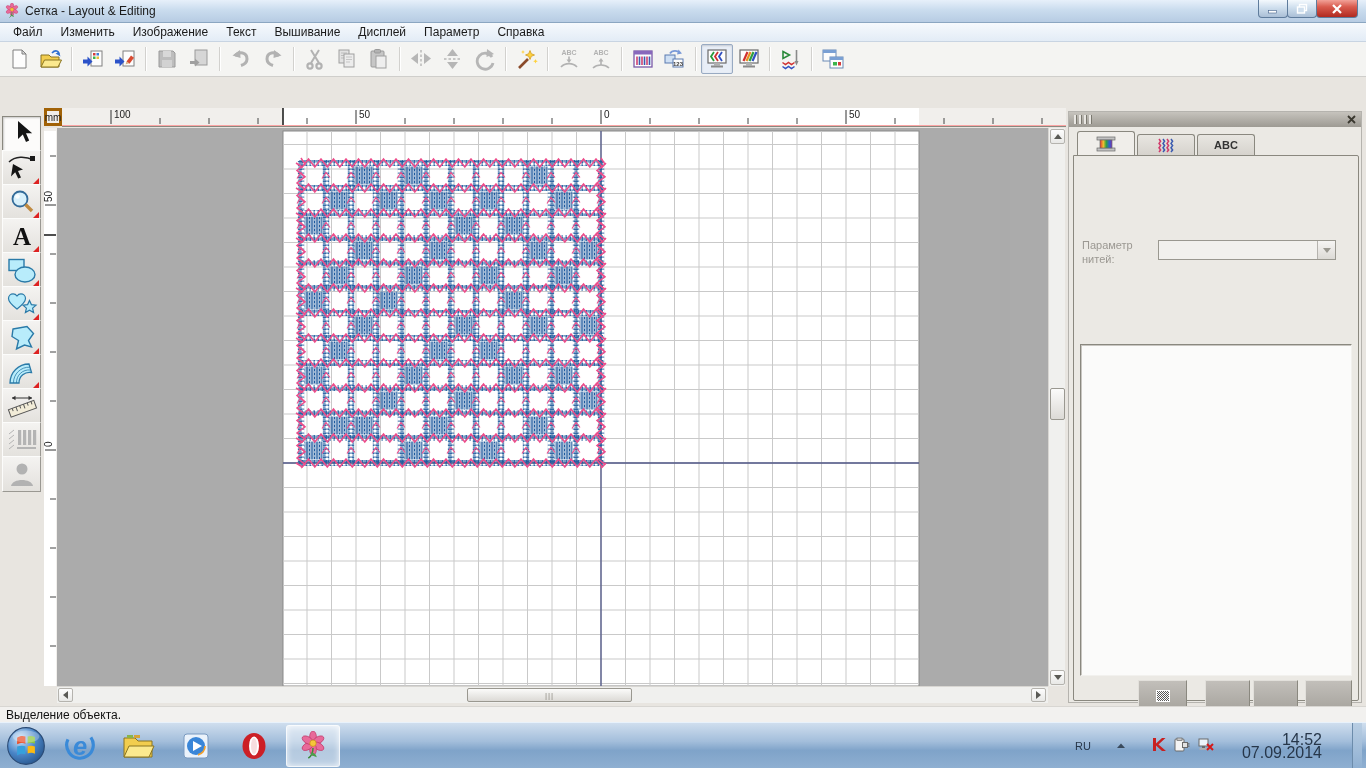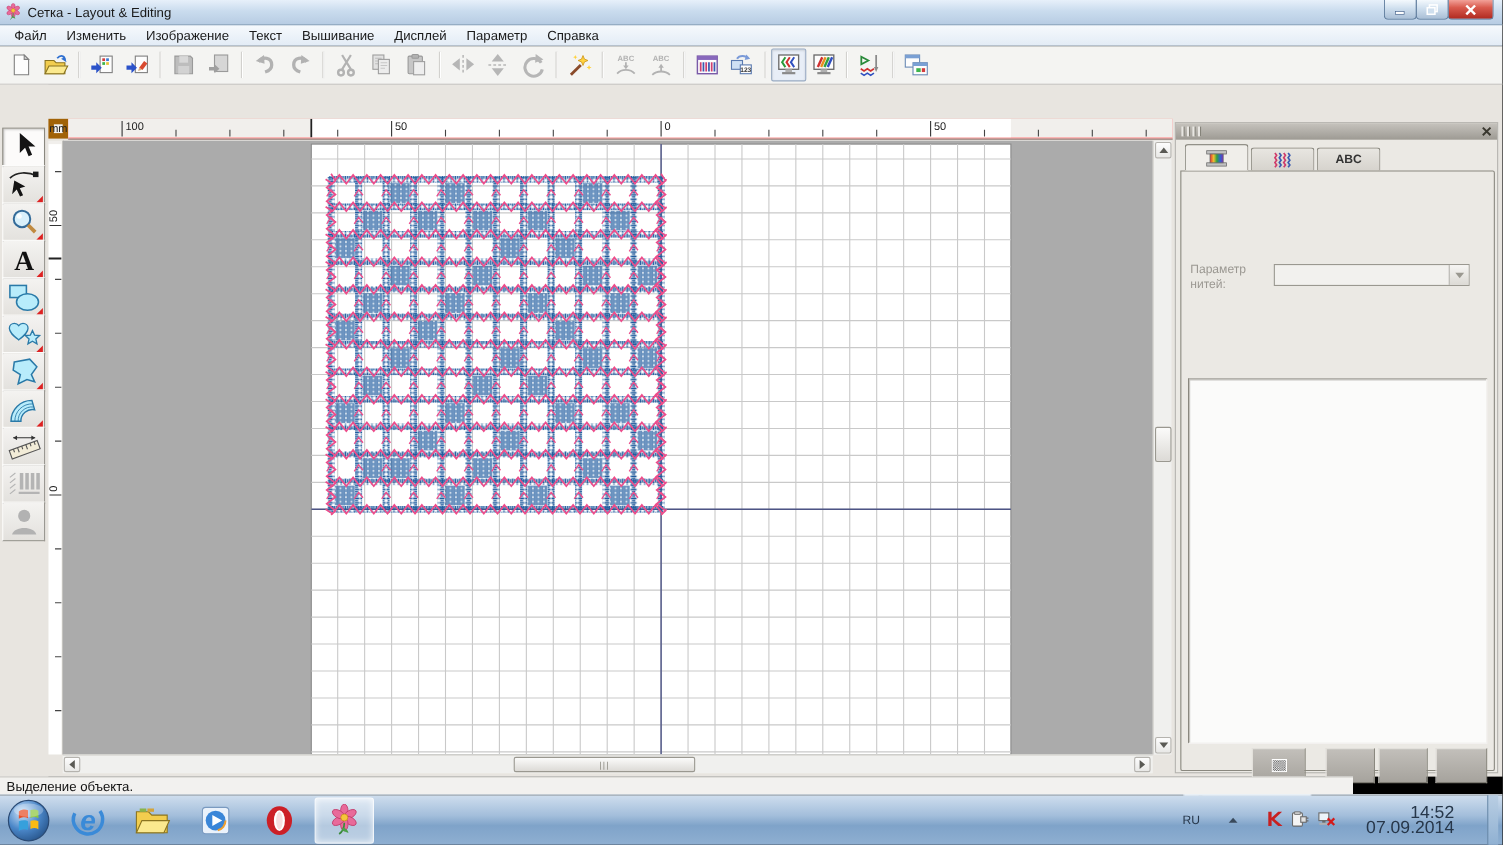--- a/index.html
+++ b/index.html
@@ -31,21 +31,21 @@
   
   .appbg{left:0;top:77px;width:1366px;height:629px;background:#e8e5e0;}
   .palette{left:0;top:77px;width:44px;height:629px;background:#e8e5e0;}
   .pbtn{position:absolute;left:2px;width:37px;height:34px;background:linear-gradient(#f4f3f1,#e3e1dd);
     border:1px solid #9a9892;border-top-color:#fcfcfb;border-left-color:#fcfcfb;
     display:flex;align-items:center;justify-content:center;}
   .pbtn.active{background:#fcfbfa;border:1px solid #8a887f;box-shadow:inset 1px 1px 2px rgba(0,0,0,.2);}
   .pbtn .fly{position:absolute;right:1px;bottom:1px;width:0;height:0;
     border-left:6px solid transparent;border-bottom:6px solid #d22;}
   
-  .corner-mm{left:44px;top:108px;width:18px;height:18px;background:#f1efec;border:5px solid #a16207;
+  .corner-mm{left:44px;top:108px;width:18px;height:18px;background:#f1efec;border:3px solid #a16207;
     box-sizing:border-box;font-size:10px;display:flex;align-items:center;justify-content:center;color:#222;}
   .hruler{left:62px;top:108px;width:1004px;height:18px;background:#fca5a5;border-bottom:1px solid #8a887f;}
   .vruler{left:44px;top:128px;width:13px;height:558px;background:#f1efec;border-right:1px solid #8a887f;}
   .hruler svg,.vruler svg,.canvas svg{display:block;}
   
   .canvas{left:57px;top:128px;width:991px;height:558px;background:#ababab;}
   
   .vscroll{left:1048px;top:128px;width:17px;height:558px;background:#f0f0ee;border-left:1px solid #d8d6d2;box-sizing:border-box;}
   .hscroll{left:57px;top:686px;width:991px;height:17px;background:#f0f0ee;border-top:1px solid #d8d6d2;box-sizing:border-box;}
   .sbtn{position:absolute;background:linear-gradient(#fdfdfd,#e8e8e6);border:1px solid #b5b3ae;border-radius:2px;
@@ -74,21 +74,21 @@
   .combo .cval{flex:1;}
   .combo .cbtn{width:17px;background:linear-gradient(#f6f5f3,#dcdad5);border-left:1px solid #b5b3ae;
     display:flex;align-items:center;justify-content:center;}
   .combo .carr{width:0;height:0;border:4px solid transparent;border-top:5px solid #9a9890;margin-top:4px;}
   .listbox{position:absolute;background:#fbfbfa;border:1px solid #8a887f;border-right-color:#f2f1ee;border-bottom-color:#f2f1ee;box-shadow:inset 1px 1px 0 #c8c6c1;}
   .chip{position:absolute;height:30px;background:linear-gradient(#c2bfba,#a6a39d);border:1px solid #8a887f;
     border-top-color:#e2e0db;border-left-color:#e2e0db;display:flex;align-items:center;justify-content:center;}
   .pmode{position:absolute;border:1px solid #b5b3ae;background:#ebe9e4;color:#9b9892;font-size:11px;
     display:flex;align-items:center;justify-content:center;}
   
-  .statusbar{left:0;top:706px;width:1230px;height:16px;background:#f2f1ef;border-top:1px solid #d8d6d2;
+  .statusbar{left:0;top:706px;width:1366px;height:16px;background:#f2f1ef;border-top:1px solid #d8d6d2;
     display:flex;align-items:center;padding-left:6px;box-sizing:border-box;font-size:12px;}
   
   .taskbar{left:0;top:722px;width:1366px;height:46px;
     background:linear-gradient(#cfdeee,#a3bedb 40%,#7fa3c9 60%,#90b0d2);
     border-top:1px solid #e8f2fb;display:flex;align-items:center;}
   .start{width:40px;height:40px;margin:0 8px 0 6px;}
   .tapp{width:52px;height:40px;display:flex;align-items:center;justify-content:center;border-radius:3px;margin-right:6px;}
   .tapp.active{background:rgba(255,255,255,.42);border:1px solid rgba(255,255,255,.8);box-shadow:inset 0 0 6px rgba(255,255,255,.8);}
   .tray{margin-left:auto;display:flex;align-items:center;gap:24px;padding-right:4px;height:100%;}
   .tray .txt{color:#27374a;font-size:11px;}

